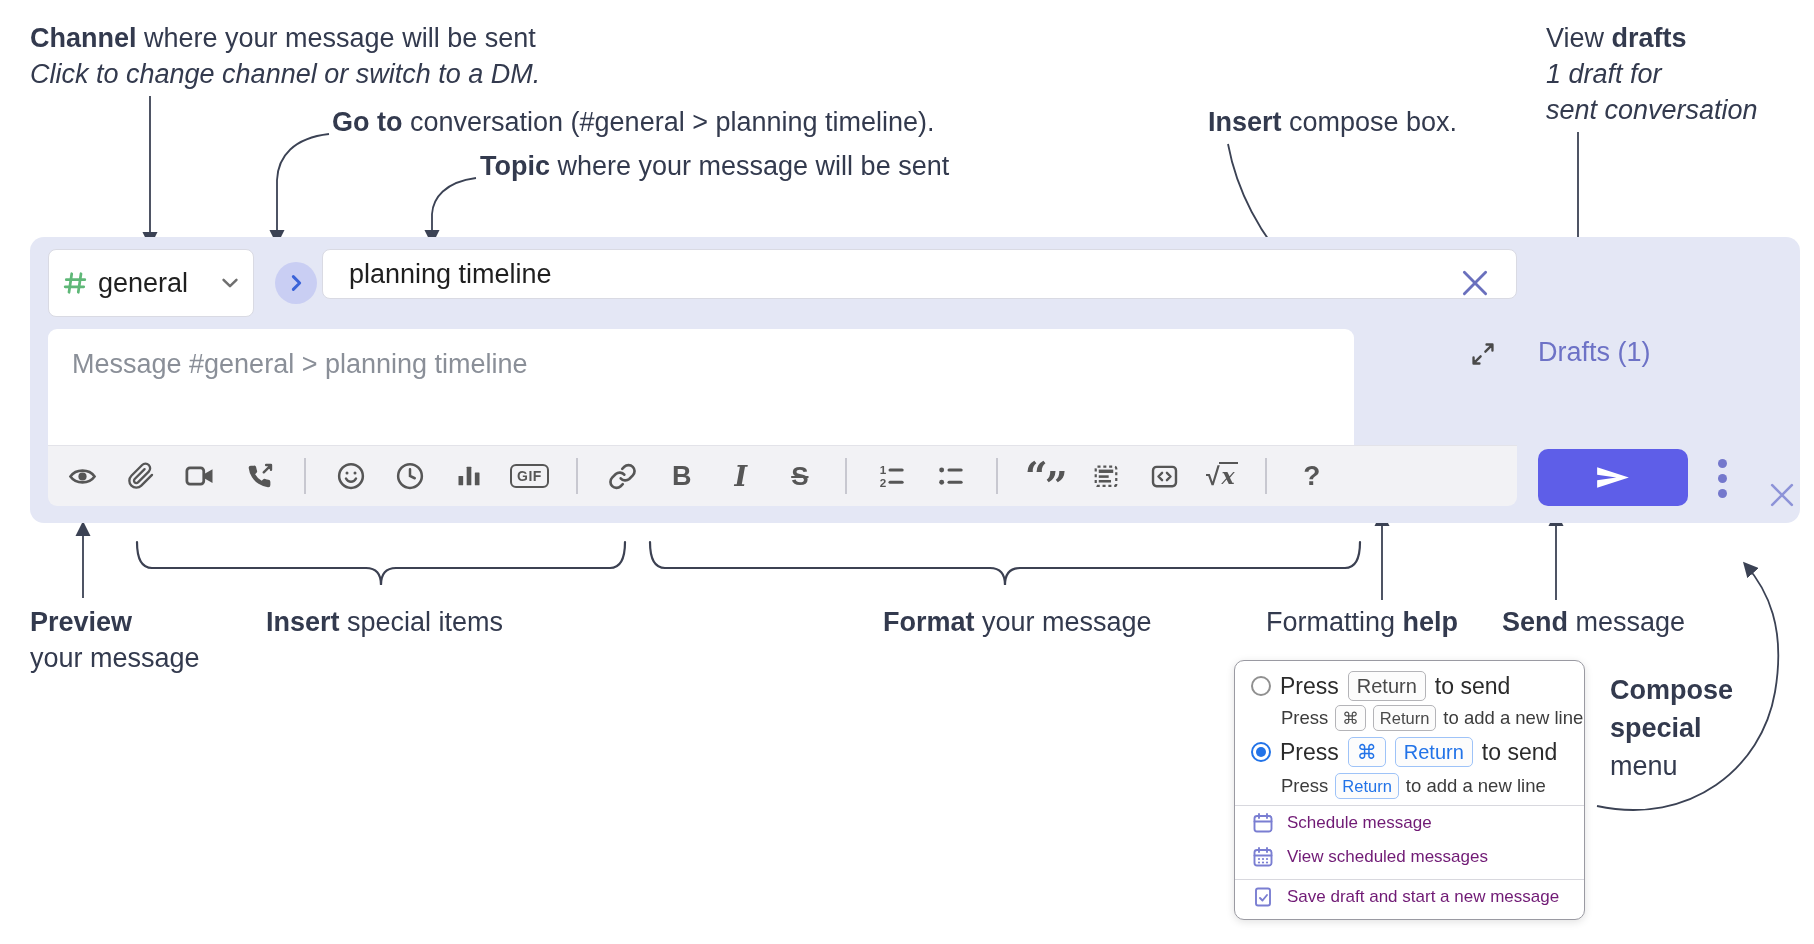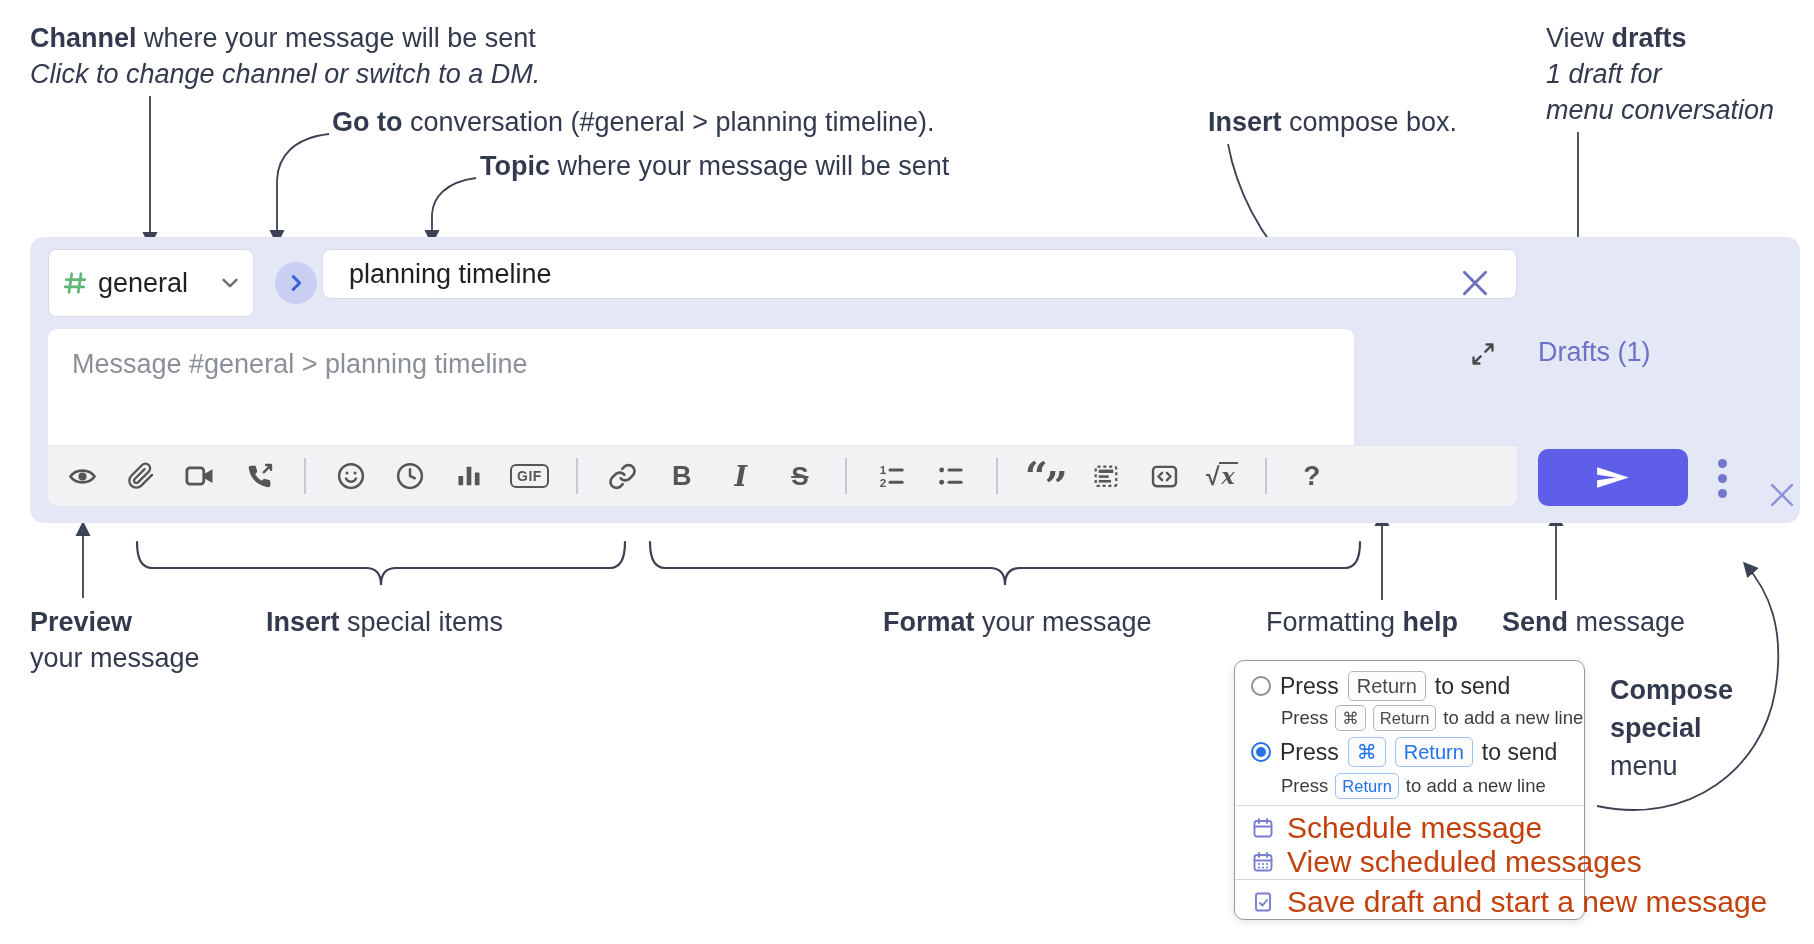--- a/index.html
+++ b/index.html
@@ -66,21 +66,21 @@
   .radio{width:20px;height:20px;border-radius:50%;border:2px solid #909090;box-sizing:border-box;
          flex:none;position:relative;cursor:pointer}
   .radio.sel{border-color:#2273e8}
   .radio.sel::after{content:"";position:absolute;inset:3px;background:#2273e8;border-radius:50%}
   .key{border:1.5px solid #b4b4b8;border-radius:5px;background:#fcfcfc;padding:0 8px;
        color:#4a4a4a;font-size:20px;line-height:28px}
   .key.sm{font-size:16.5px;line-height:24px;padding:0 6px}
   .key.blue{border-color:#9ec3f8;color:#2273e8}
   .pdiv{position:absolute;left:0;right:0;height:1px;background:#d8d8de}
   .pitem{position:absolute;left:16px;display:flex;align-items:center;gap:12px;white-space:nowrap;
-         font-size:30px;color:#c2410c;cursor:pointer}
+         font-size:17px;color:#701a75;cursor:pointer}
 </style>
 </head>
 <body>
 
 <svg class="overlay" width="1814" height="944" viewBox="0 0 1814 944">
   <defs>
     <marker id="arw" viewBox="0 0 10 10" refX="8" refY="5" markerWidth="8.5" markerHeight="8.5" orient="auto-start-reverse">
       <path d="M0,0 L10,5 L0,10 z" fill="#3b4254"></path>
     </marker>
   </defs>
@@ -110,21 +110,21 @@
 </div>
 <div class="ann abs" style="left:480px;top:148px">
   <b>Topic</b><span> where your message will be sent</span>
 </div>
 <div class="ann abs" style="left:1208px;top:104px">
   <b>Insert</b><span> compose box.</span>
 </div>
 <div class="ann abs" style="left:1546px;top:20px">
   <div><span>View </span><b>drafts</b></div>
   <div class="it">1 draft for</div>
-  <div class="it">menu conversation</div>
+  <div class="it">sent conversation</div>
 </div>
 
 <div class="compose-box">
   <svg class="box-close" viewBox="0 0 22 22">
     <path d="M2,2 L20,20 M20,2 L2,20" stroke="#8d93d8" stroke-width="2.4" fill="none" stroke-linecap="round"></path>
   </svg>
 </div>
 
 <div class="channel-btn">
   <svg width="24" height="24" viewBox="0 0 22 22" fill="none" stroke="#5fb878" stroke-width="2.5" stroke-linecap="round">

